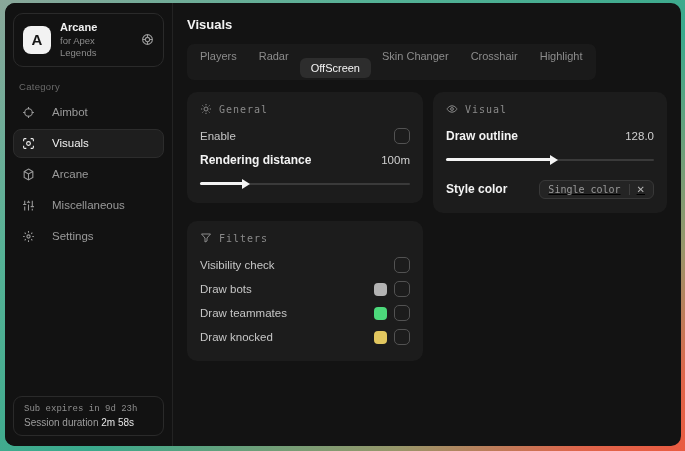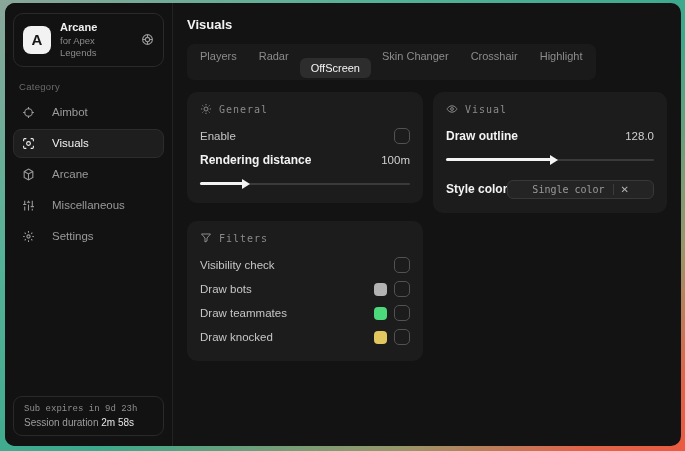--- a/index.html
+++ b/index.html
@@ -47,21 +47,21 @@
   .row-label.strong { color:#f3f3f3; font-weight:bold; font-size:12px; }
   .row-value { color:#cfcfcf; font-size:11.5px; }
   .checkbox { width:16px; height:16px; border:1.5px solid #525252; border-radius:5px; background:transparent; cursor:pointer; }
   .right-group { display:flex; align-items:center; gap:7px; }
   .swatch { width:13px; height:13px; border-radius:4px; cursor:pointer; }
   .slider { position:relative; height:12px; margin-top:7px; cursor:pointer; }
   .slider .track { position:absolute; left:0; right:0; top:5px; height:2px; background:#3a3a3a; border-radius:2px; }
   .slider .fill { position:absolute; left:0; top:4px; height:3px; background:#f4f4f4; border-radius:2px; }
   .slider .thumb { position:absolute; top:1px; width:0; height:0; margin-left:-2px;
     border-top:5px solid transparent; border-bottom:5px solid transparent; border-left:8px solid #f4f4f4; }
-  .chip { display:flex; align-items:flex-end; gap:8px; background:#242424; border:1px solid #383838; border-radius:6px; padding:3px 24px; cursor:pointer; }
+  .chip { display:flex; align-items:flex-end; gap:8px; background:#242424; border:1px solid #383838; border-radius:6px; padding:3px 8px; cursor:pointer;text-decoration:underline; }
   .chip-label { color:#9a9a9a; font-size:10px; font-family:"DejaVu Sans Mono", monospace; }
   .chip-x { color:#b5b5b5; font-size:10px; border-left:1px solid #3c3c3c; padding-left:7px; }
   svg { display:block; }
 </style>
 </head>
 <body>
 
 <div class="stage">
   <div class="window">
 

